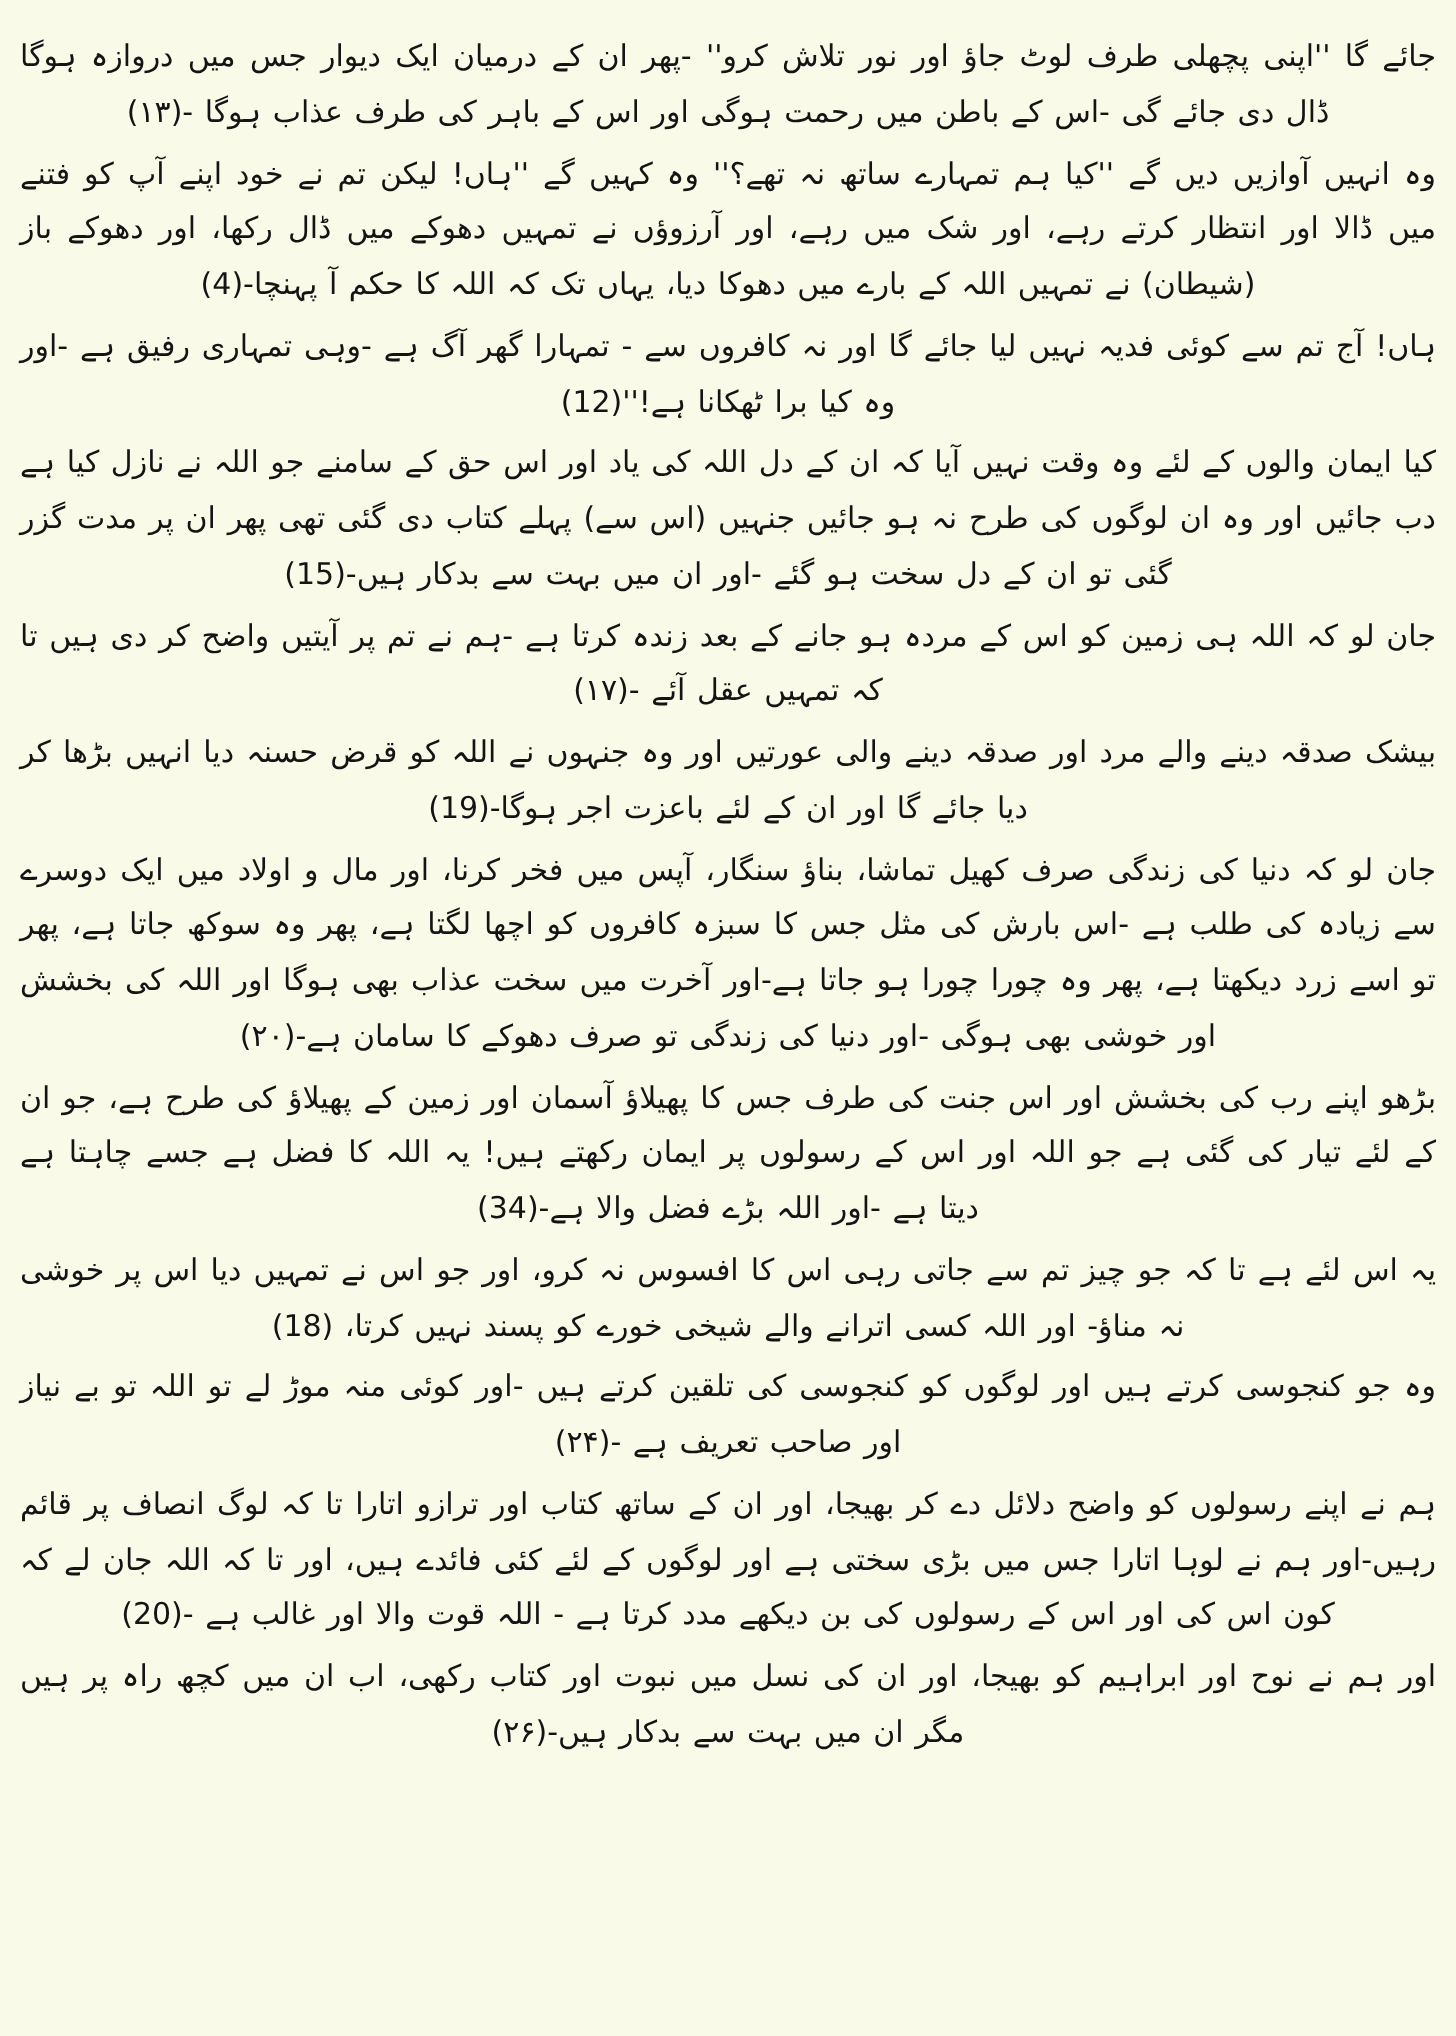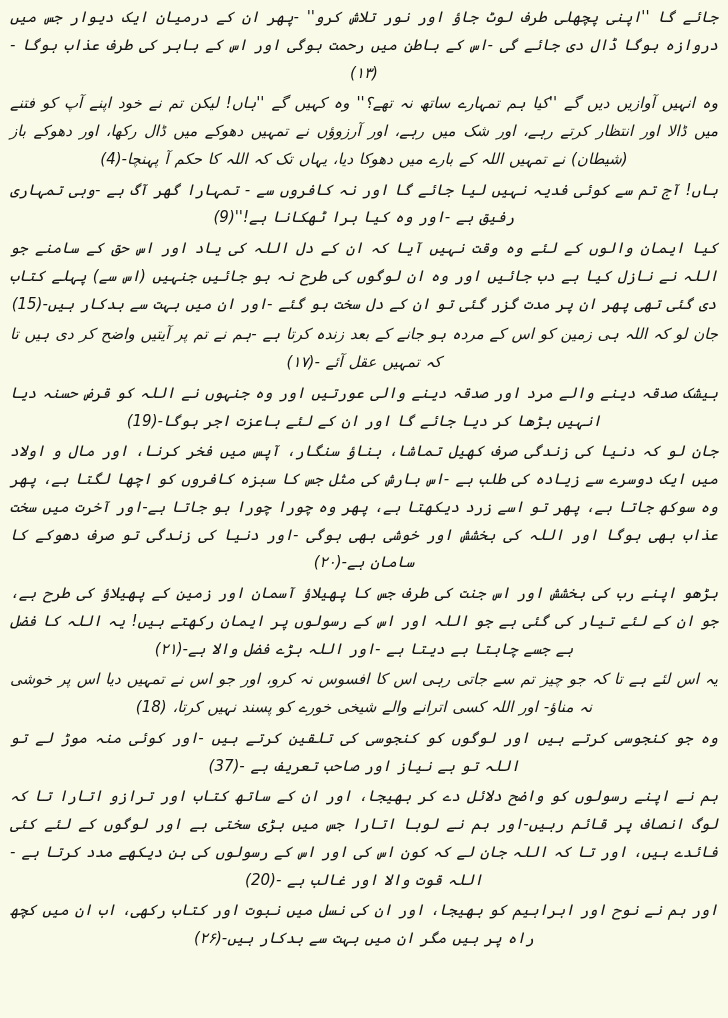--- a/index.html
+++ b/index.html
@@ -11,23 +11,22 @@
     height: 1018px;
     overflow: hidden;
     background: #FAFAE8;
     font-family: "DejaVu Sans", sans-serif;
     color: #141414;
   }
   .page {
     box-sizing: border-box;
     width: 728px;
     height: 1018px;
-    padding: 4px 10px 8px 10px;
+    padding: 15px 10px 8px 10px;
     direction: rtl;
-    font-style: italic;
   }
   .verse-list {
     width: 100%;
   }
   p.verse {
     margin: 0 0 3px 0;
     font-size: 15px;
     line-height: 1.85;
     text-align: justify;
     text-align-last: center;
@@ -35,24 +34,24 @@
     color: #141414;
   }
 </style>
 </head>
 <body>
 
 <main class="page">
   <div class="verse-list" id="verse-list">
       <p class="verse">جائے گا ''اپنی پچھلی طرف لوٹ جاؤ اور نور تلاش کرو''  -پھر ان کے درمیان ایک دیوار جس میں دروازہ ہوگا ڈال دی جائے گی  -اس کے باطن میں رحمت ہوگی اور اس کے باہر کی طرف عذاب ہوگا  -(۱۳)</p>
       <p class="verse">وہ انہیں آوازیں دیں گے ''کیا ہم تمہارے ساتھ نہ تھے؟'' وہ کہیں گے ''ہاں! لیکن تم نے خود اپنے آپ کو فتنے میں ڈالا اور انتظار کرتے رہے، اور شک میں رہے، اور آرزوؤں نے تمہیں دھوکے میں ڈال رکھا، اور دھوکے باز (شیطان) نے تمہیں اللہ کے بارے میں دھوکا دیا، یہاں تک کہ اللہ کا حکم آ پہنچا-(4)</p>
-      <p class="verse">ہاں! آج تم سے کوئی فدیہ نہیں لیا جائے گا اور نہ کافروں سے - تمہارا گھر آگ ہے -وہی تمہاری رفیق ہے -اور وہ کیا برا ٹھکانا ہے!''(9)</p>
+      <p class="verse">ہاں! آج تم سے کوئی فدیہ نہیں لیا جائے گا اور نہ کافروں سے - تمہارا گھر آگ ہے -وہی تمہاری رفیق ہے -اور وہ کیا برا ٹھکانا ہے!''(12)</p>
       <p class="verse">کیا ایمان والوں کے لئے وہ وقت نہیں آیا کہ ان کے دل اللہ کی یاد اور اس حق کے سامنے جو اللہ نے نازل کیا ہے دب جائیں اور وہ ان لوگوں کی طرح نہ ہو جائیں جنہیں (اس سے) پہلے کتاب دی گئی تھی پھر ان پر مدت گزر گئی تو ان کے دل سخت ہو گئے -اور ان میں بہت سے بدکار ہیں-(15)</p>
       <p class="verse">جان لو کہ اللہ ہی زمین کو اس کے مردہ ہو جانے کے بعد زندہ کرتا ہے -ہم نے تم پر آیتیں واضح کر دی ہیں تا کہ تمہیں عقل آئے -(۱۷)</p>
       <p class="verse">بیشک صدقہ دینے والے مرد اور صدقہ دینے والی عورتیں اور وہ جنہوں نے اللہ کو قرض حسنہ دیا انہیں بڑھا کر دیا جائے گا اور ان کے لئے باعزت اجر ہوگا-(19)</p>
       <p class="verse">جان لو کہ دنیا کی زندگی صرف کھیل تماشا، بناؤ سنگار، آپس میں فخر کرنا، اور مال و اولاد میں ایک دوسرے سے زیادہ کی طلب ہے -اس بارش کی مثل جس کا سبزہ کافروں کو اچھا لگتا ہے، پھر وہ سوکھ جاتا ہے، پھر تو اسے زرد دیکھتا ہے، پھر وہ چورا چورا ہو جاتا ہے-اور آخرت میں سخت عذاب بھی ہوگا اور اللہ کی بخشش اور خوشی بھی ہوگی -اور دنیا کی زندگی تو صرف دھوکے کا سامان ہے-(۲۰)</p>
-      <p class="verse">بڑھو اپنے رب کی بخشش اور اس جنت کی طرف جس کا پھیلاؤ آسمان اور زمین کے پھیلاؤ کی طرح ہے، جو ان کے لئے تیار کی گئی ہے جو اللہ اور اس کے رسولوں پر ایمان رکھتے ہیں! یہ اللہ کا فضل ہے جسے چاہتا ہے دیتا ہے -اور اللہ بڑے فضل والا ہے-(۲۱)</p>
+      <p class="verse">بڑھو اپنے رب کی بخشش اور اس جنت کی طرف جس کا پھیلاؤ آسمان اور زمین کے پھیلاؤ کی طرح ہے، جو ان کے لئے تیار کی گئی ہے جو اللہ اور اس کے رسولوں پر ایمان رکھتے ہیں! یہ اللہ کا فضل ہے جسے چاہتا ہے دیتا ہے -اور اللہ بڑے فضل والا ہے-(34)</p>
       <p class="verse">یہ اس لئے ہے تا کہ جو چیز تم سے جاتی رہی اس کا افسوس نہ کرو، اور جو اس نے تمہیں دیا اس پر خوشی نہ مناؤ- اور اللہ کسی اترانے والے شیخی خورے کو پسند نہیں کرتا، (18)</p>
-      <p class="verse">وہ جو کنجوسی کرتے ہیں اور لوگوں کو کنجوسی کی تلقین کرتے ہیں -اور کوئی منہ موڑ لے تو اللہ تو بے نیاز اور صاحب تعریف ہے -(37)</p>
+      <p class="verse">وہ جو کنجوسی کرتے ہیں اور لوگوں کو کنجوسی کی تلقین کرتے ہیں -اور کوئی منہ موڑ لے تو اللہ تو بے نیاز اور صاحب تعریف ہے -(۲۴)</p>
       <p class="verse">ہم نے اپنے رسولوں کو واضح دلائل دے کر بھیجا، اور ان کے ساتھ کتاب اور ترازو اتارا تا کہ لوگ انصاف پر قائم رہیں-اور ہم نے لوہا اتارا جس میں بڑی سختی ہے اور لوگوں کے لئے کئی فائدے ہیں، اور تا کہ اللہ جان لے کہ کون اس کی اور اس کے رسولوں کی بن دیکھے مدد کرتا ہے - اللہ قوت والا اور غالب ہے -(20)</p>
       <p class="verse">اور ہم نے نوح اور ابراہیم کو بھیجا، اور ان کی نسل میں نبوت اور کتاب رکھی، اب ان میں کچھ راہ پر ہیں مگر ان میں بہت سے بدکار ہیں-(۲۶)</p>
     </div>
 </main>
 
 </body></html>

